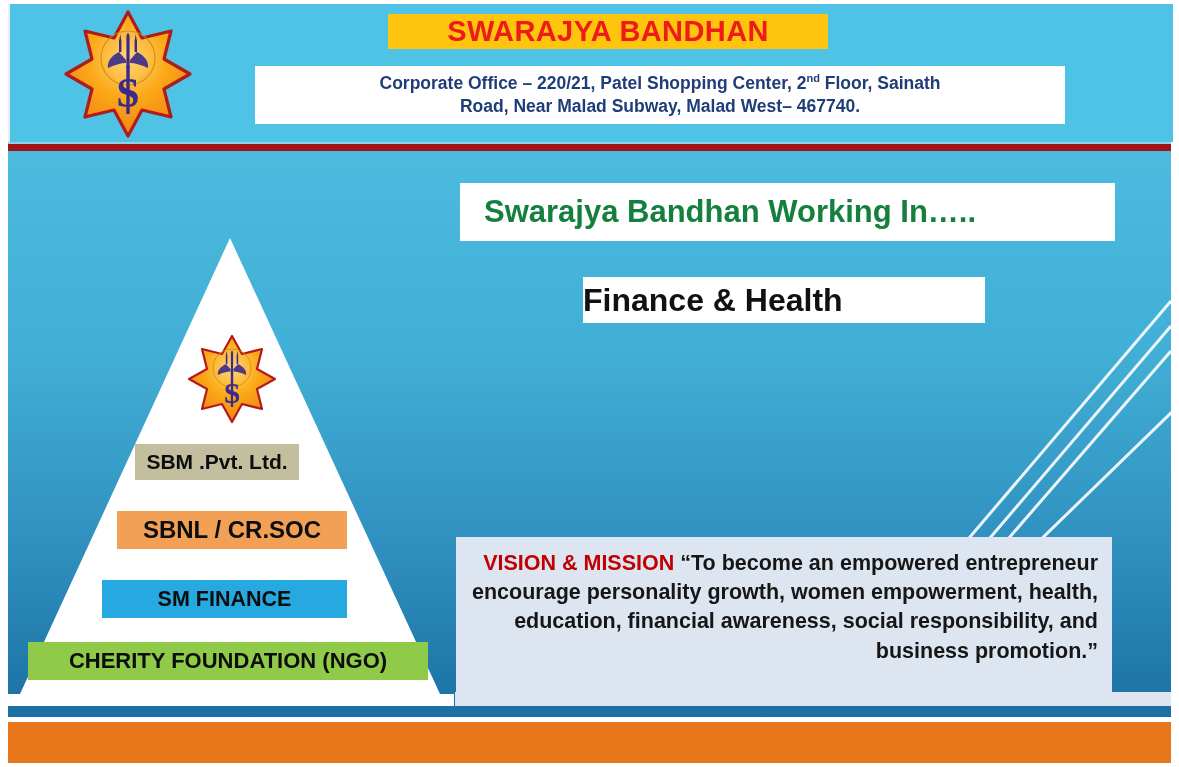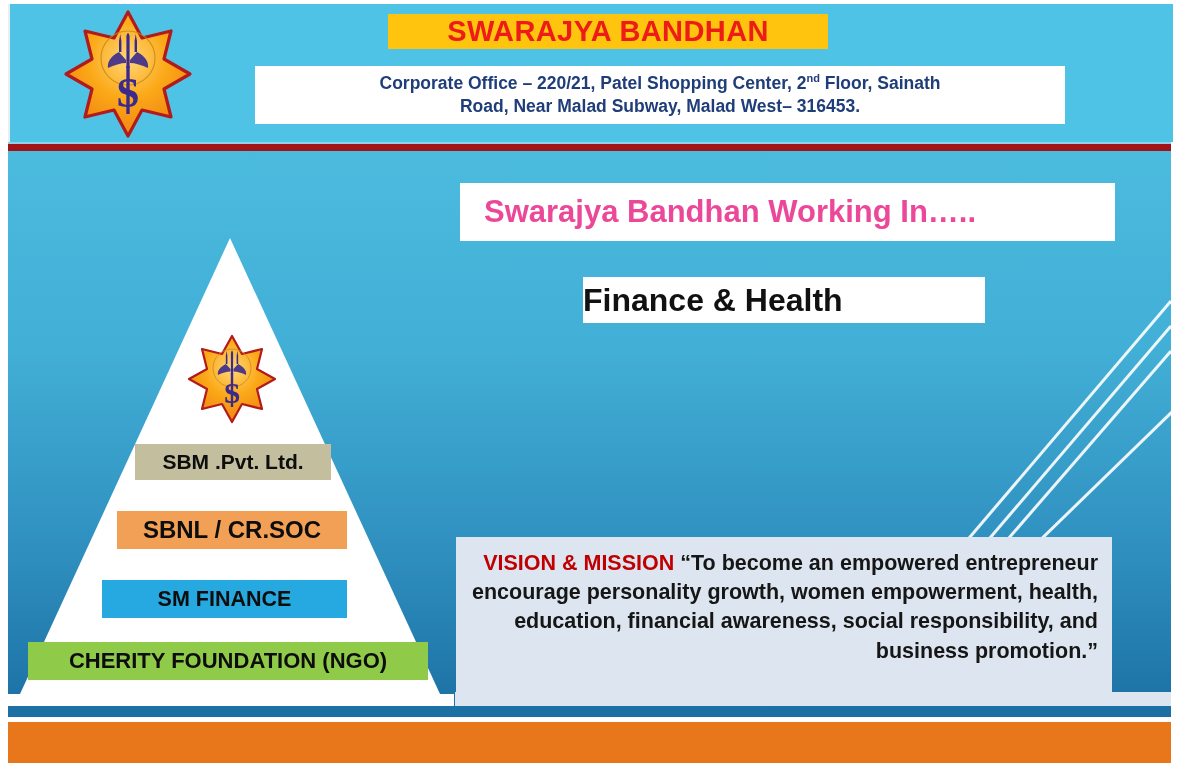--- a/index.html
+++ b/index.html
@@ -113,36 +113,36 @@
   .pyr-logo { position: absolute; left: 183px; top: 333px; }
 
   .pyr-bar {
     position: absolute;
     display: flex; align-items: center; justify-content: center;
     color: #0d0d0d;
     font-weight: bold;
     white-space: nowrap;
     font-size: 21px;
   }
-  .bar-sbm  { left: 135px; top: 444px; width: 196px; height: 36px; background: #C3BE9E; font-size: 21px; }
+  .bar-sbm  { left: 135px; top: 444px; width: 164px; height: 36px; background: #C3BE9E; font-size: 21px; }
   .bar-sbnl { left: 117px; top: 511px; width: 230px; height: 38px; background: #F2A055; font-size: 24px; }
   .bar-smf  { left: 102px; top: 580px; width: 245px; height: 38px; background: #25A9E0; font-size: 21.5px; }
   .bar-ngo  { left: 28px;  top: 642px; width: 400px; height: 38px; background: #8FCB48; font-size: 22px; }
 
   
   .box-working {
     position: absolute;
     left: 460px; top: 183px;
     width: 655px; height: 58px;
     background: #ffffff;
     display: flex; align-items: center; padding-left: 24px;
     box-sizing: border-box;
   }
   .box-working span {
-    color: #ec4899;
+    color: #15803d;
     font-size: 31px;
     font-weight: bold;
     white-space: nowrap;
   }
 
   .box-finance {
     position: absolute;
     left: 583px; top: 277px;
     width: 402px; height: 46px;
     background: #ffffff;
@@ -221,21 +221,21 @@
       </g>
     </svg>
   </div>
 
   <div class="title-chip">
     <span>SWARAJYA BANDHAN</span>
   </div>
 
   <div class="address-box">
     <div class="line"><span>Corporate Office – 220/21, Patel Shopping Center, 2</span><sup>nd</sup><span> Floor,  Sainath</span></div>
-    <div class="line">Road, Near  Malad Subway, Malad West– 316453.</div>
+    <div class="line">Road, Near  Malad Subway, Malad West– 467740.</div>
   </div>
 
   <div class="header-rule"></div>
 
   <div class="body-bg">
     <svg class="deco-lines" viewBox="0 0 260 566" preserveAspectRatio="none">
       <g stroke="#ffffff" stroke-width="3" fill="none" opacity="0.9">
         <line x1="260" y1="150" x2="30" y2="420"></line>
         <line x1="260" y1="175" x2="55" y2="415"></line>
         <line x1="260" y1="200" x2="78" y2="410"></line>

